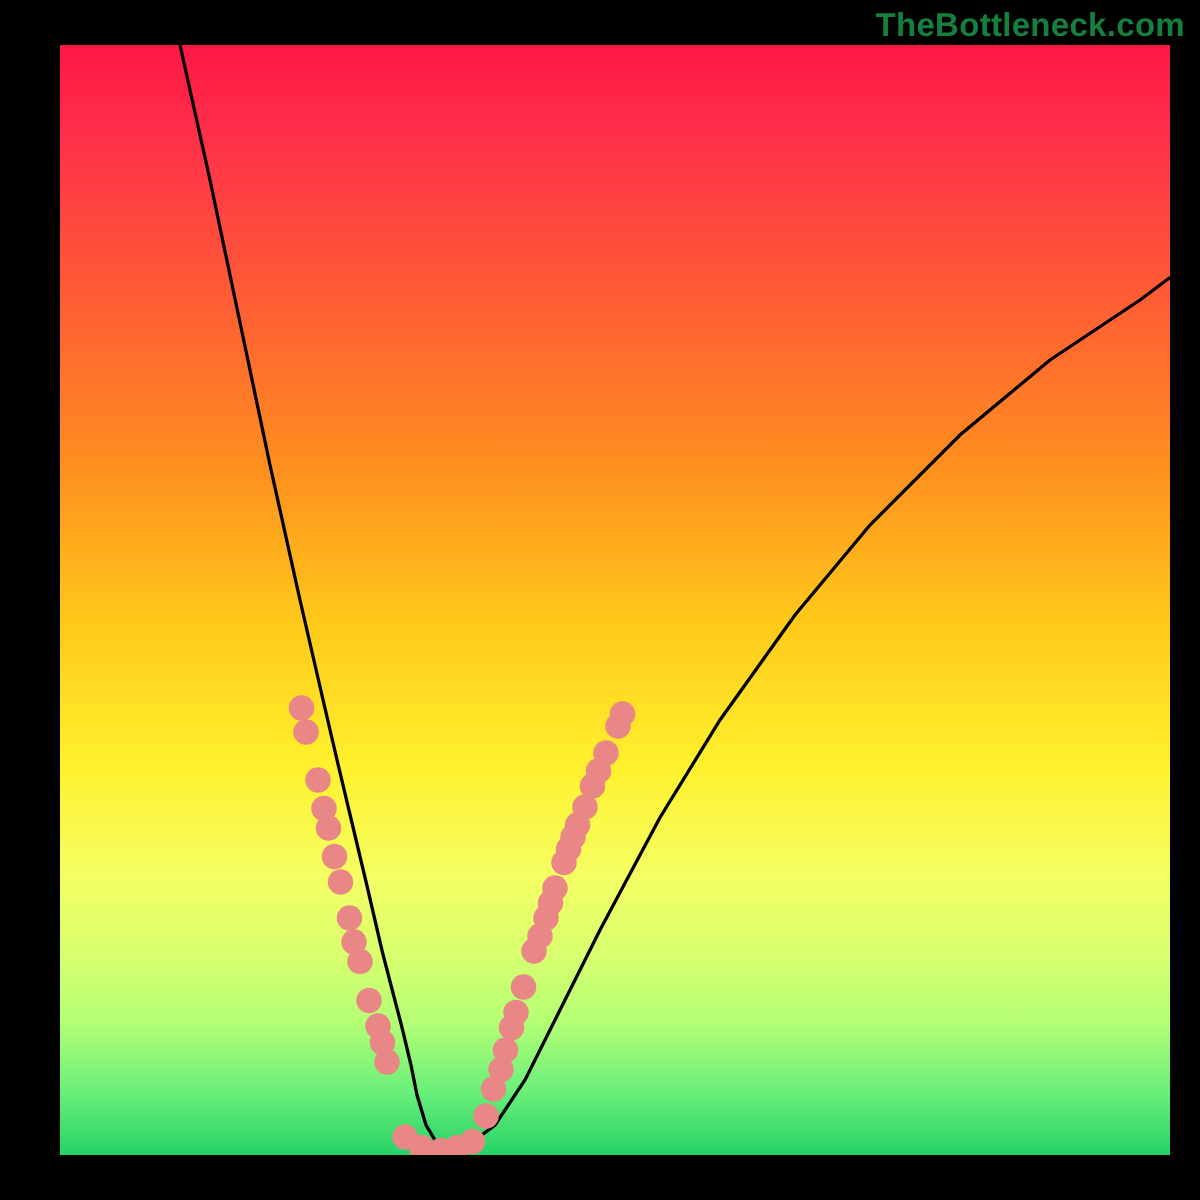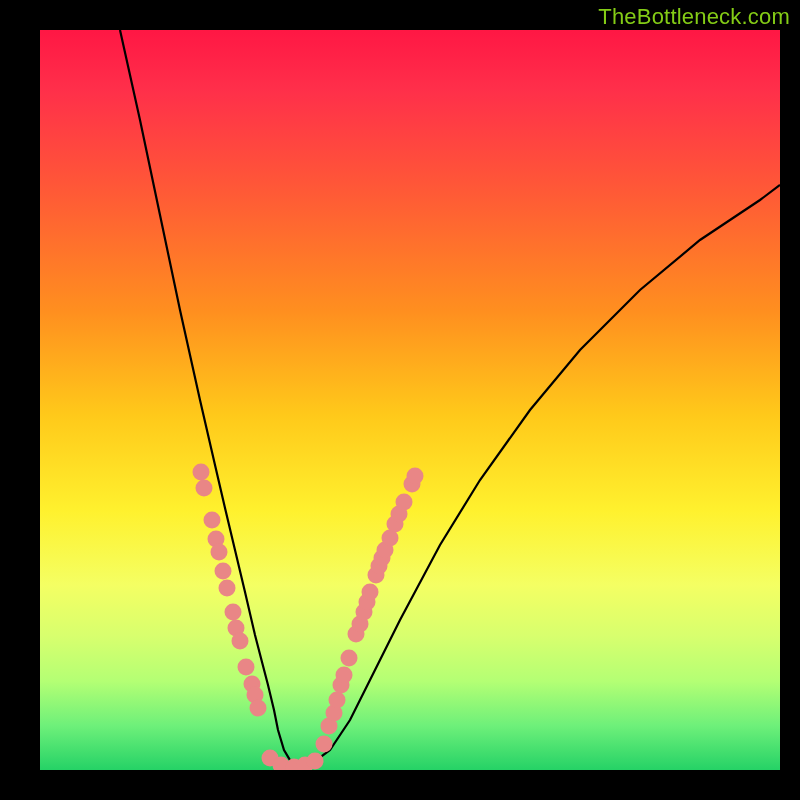--- a/index.html
+++ b/index.html
@@ -37,23 +37,23 @@
       #d7ff6e 82%,
       #b4ff74 88%,
       #6ef07a 94%,
       #25d266 100%
     );
   }
   .watermark {
     position: absolute;
     top: 4px;
     right: 10px;
-    color: #84cc16;
+    color: #15803d;
     font-size: 22px;
-    font-weight: 400;
+    font-weight: 700;
     letter-spacing: 0.2px;
   }
   svg.curve {
     position: absolute;
     left: 0;
     top: 0;
     width: 740px;
     height: 740px;
   }
   .curve-path {

